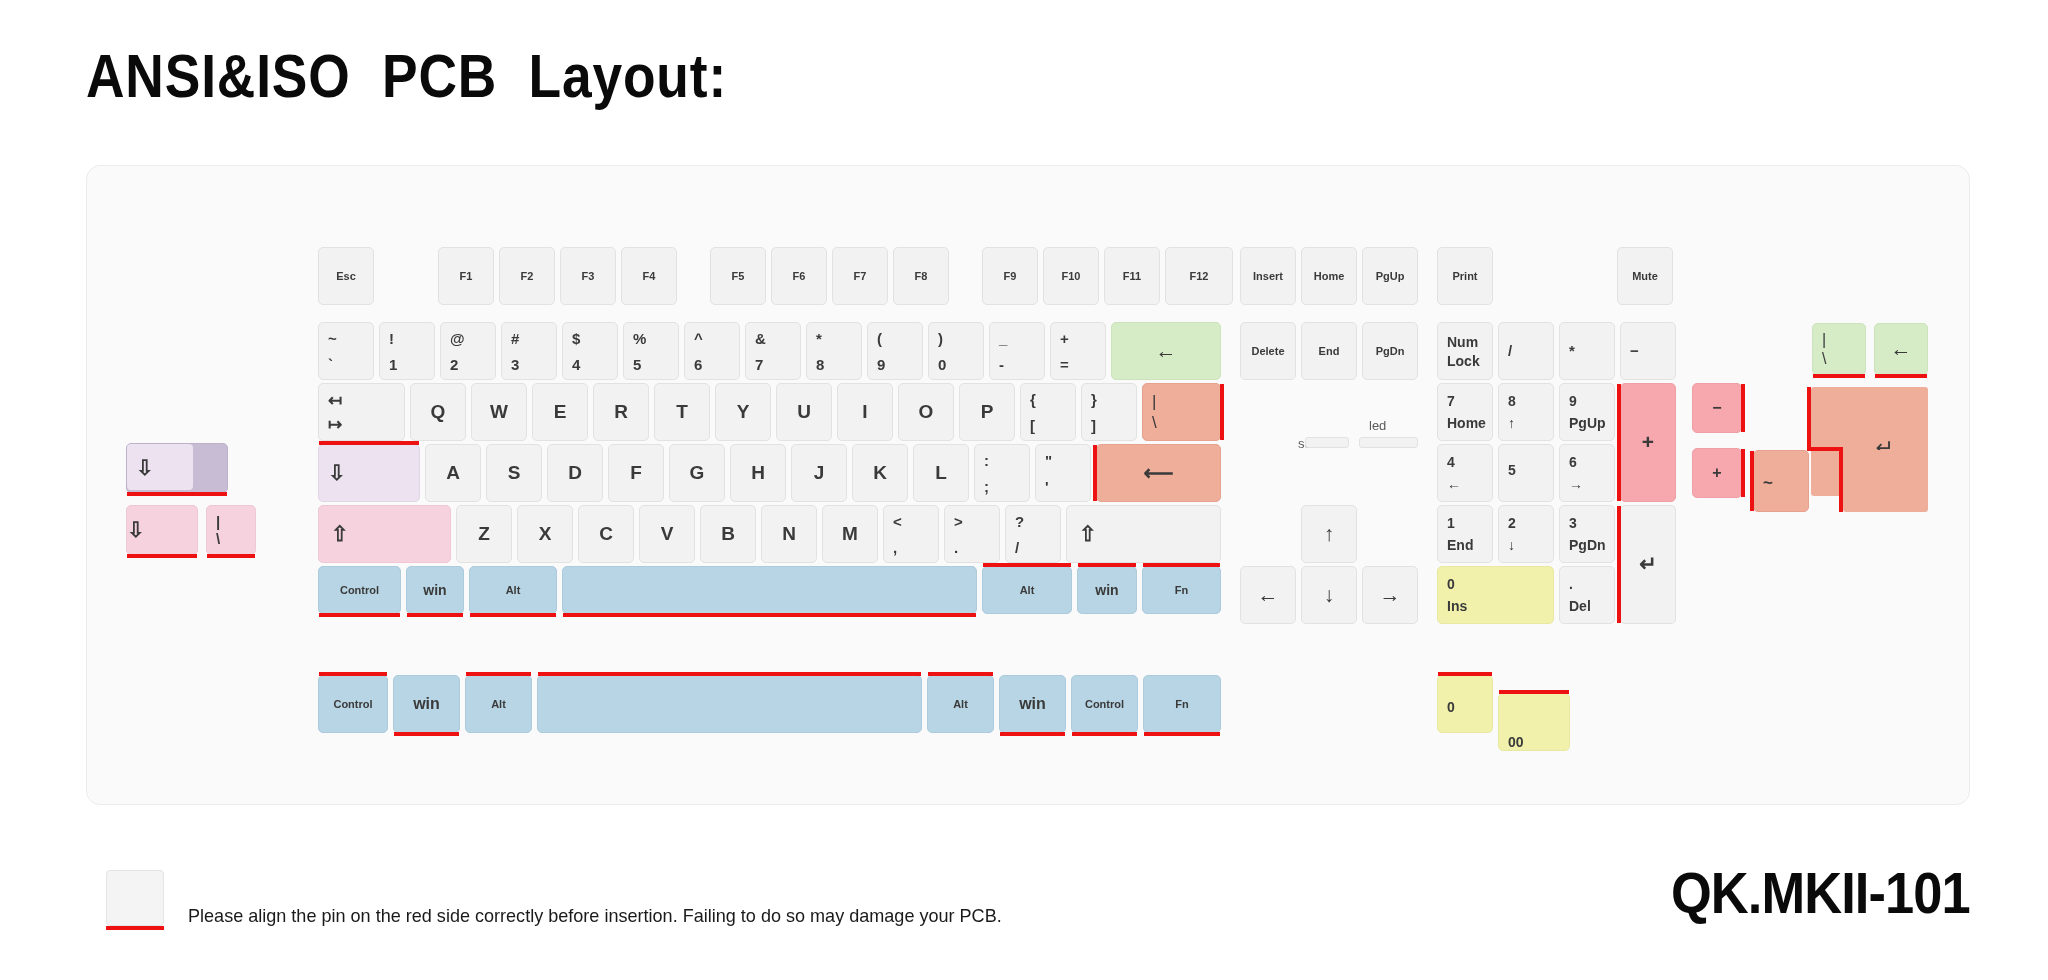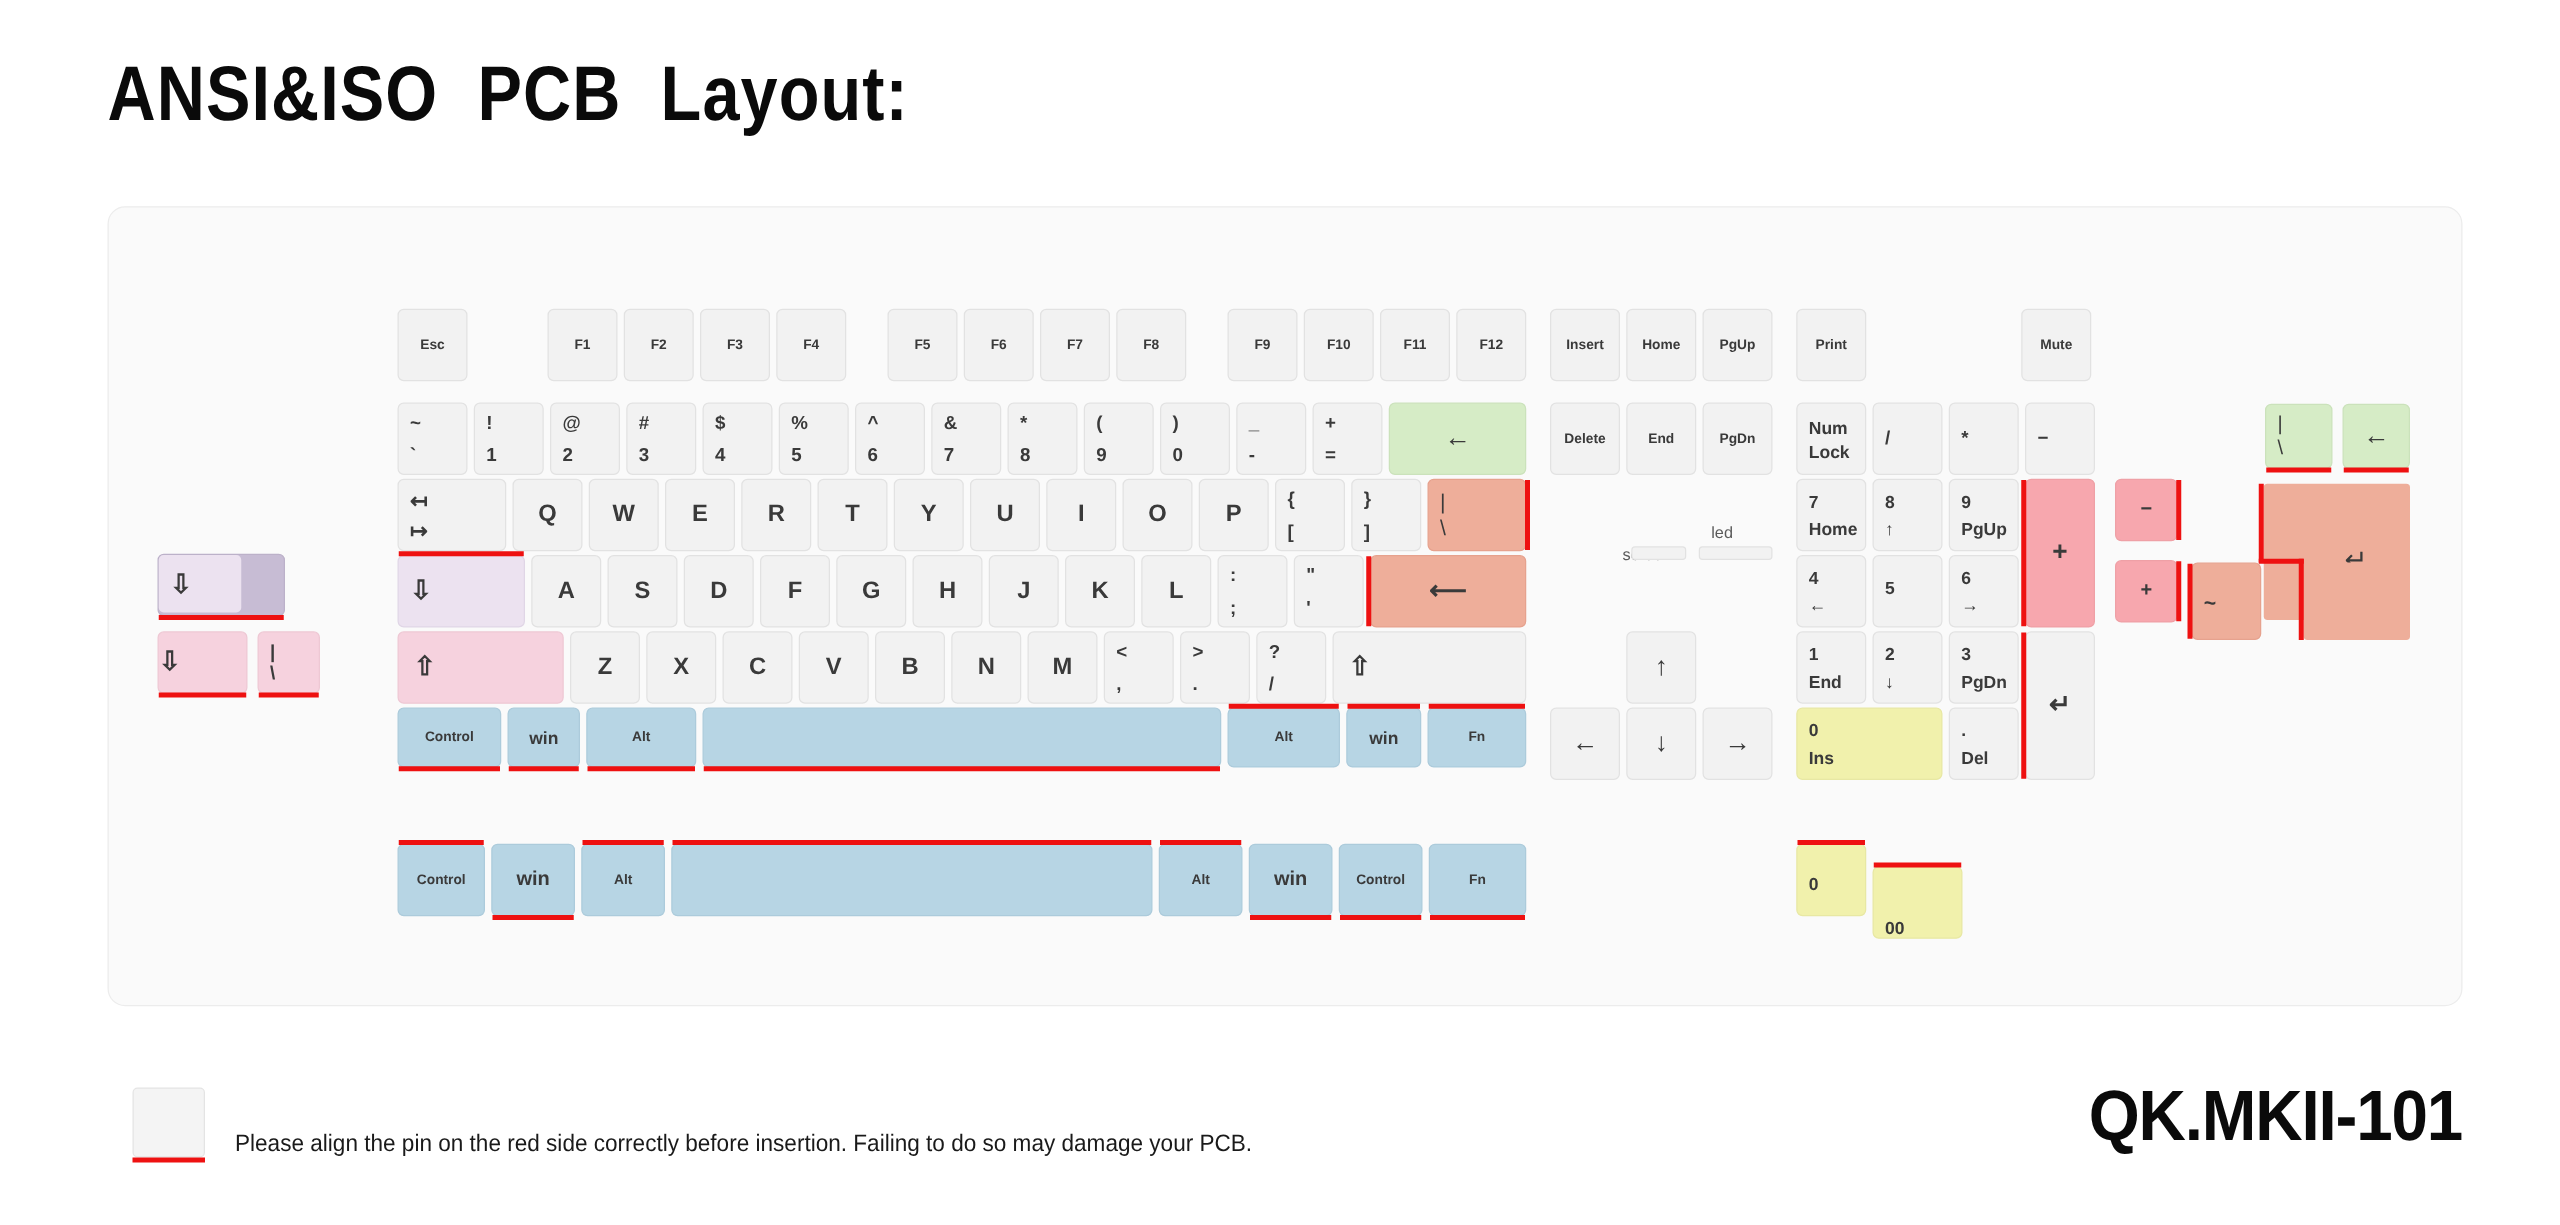--- a/index.html
+++ b/index.html
@@ -207,21 +207,21 @@
 
   <div class="key center" style="left:982px; top:247px; width:56px; height:58px;">
     <div class="lg small">F9</div>
   </div>
   <div class="key center" style="left:1043px; top:247px; width:56px; height:58px;">
     <div class="lg small">F10</div>
   </div>
   <div class="key center" style="left:1104px; top:247px; width:56px; height:58px;">
     <div class="lg small">F11</div>
   </div>
-  <div class="key center" style="left:1165px; top:247px; width:56px; height:58px;">
+  <div class="key center" style="left:1165px; top:247px; width:68px; height:58px;">
     <div class="lg small">F12</div>
   </div>
 
   <div class="key center" style="left:1240px; top:247px; width:56px; height:58px;">
     <div class="lg small">Insert</div>
   </div>
   <div class="key center" style="left:1301px; top:247px; width:56px; height:58px;">
     <div class="lg small">Home</div>
   </div>
   <div class="key center" style="left:1362px; top:247px; width:56px; height:58px;">

